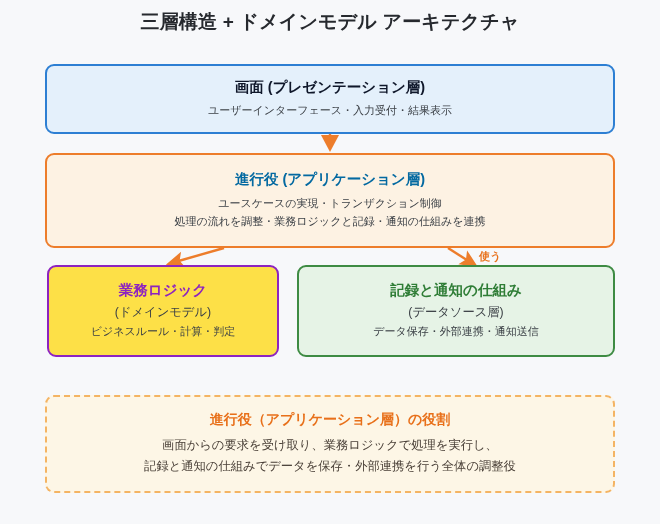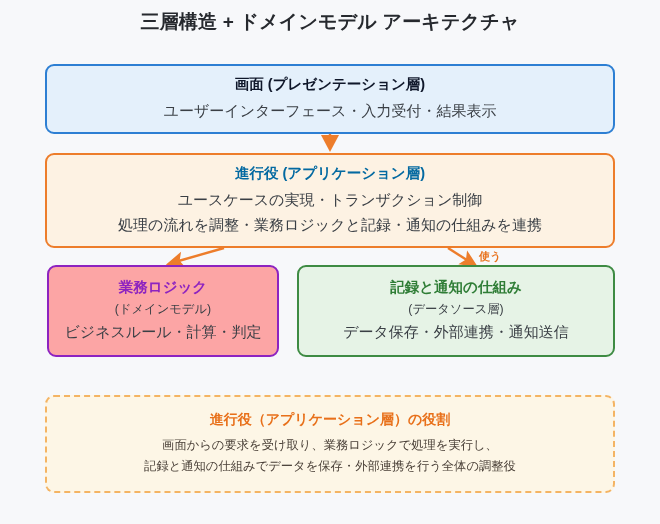--- a/index.html
+++ b/index.html
@@ -44,21 +44,21 @@
     align-items: center;
     justify-content: center;
     text-align: center;
   }
   .layer-title {
     font-size: 14.5px;
     font-weight: bold;
     line-height: 1.35;
   }
   .layer-sub {
-    font-size: 15px;
+    font-size: 11px;
     color: #3a3f45;
     line-height: 1.62;
   }
   .layer-sub.small-paren {
     font-size: 12.3px;
     color: #3a3f45;
   }
 
   
   #box-presentation {
@@ -81,21 +81,21 @@
     border: 2.4px solid #ed7d2b;
   }
   #box-application .layer-title { color: #0369a1; margin-bottom: 5px; }
 
   
   #box-domain {
     left: 47px;
     top: 265px;
     width: 232px;
     height: 92px;
-    background: #fca5a5;
+    background: #fde047;
     border: 2.4px solid #8d23c0;
   }
   #box-domain .layer-title { color: #8d23c0; margin-bottom: 3px; }
 
   
   #box-datasource {
     left: 297px;
     top: 265px;
     width: 318px;
     height: 92px;

